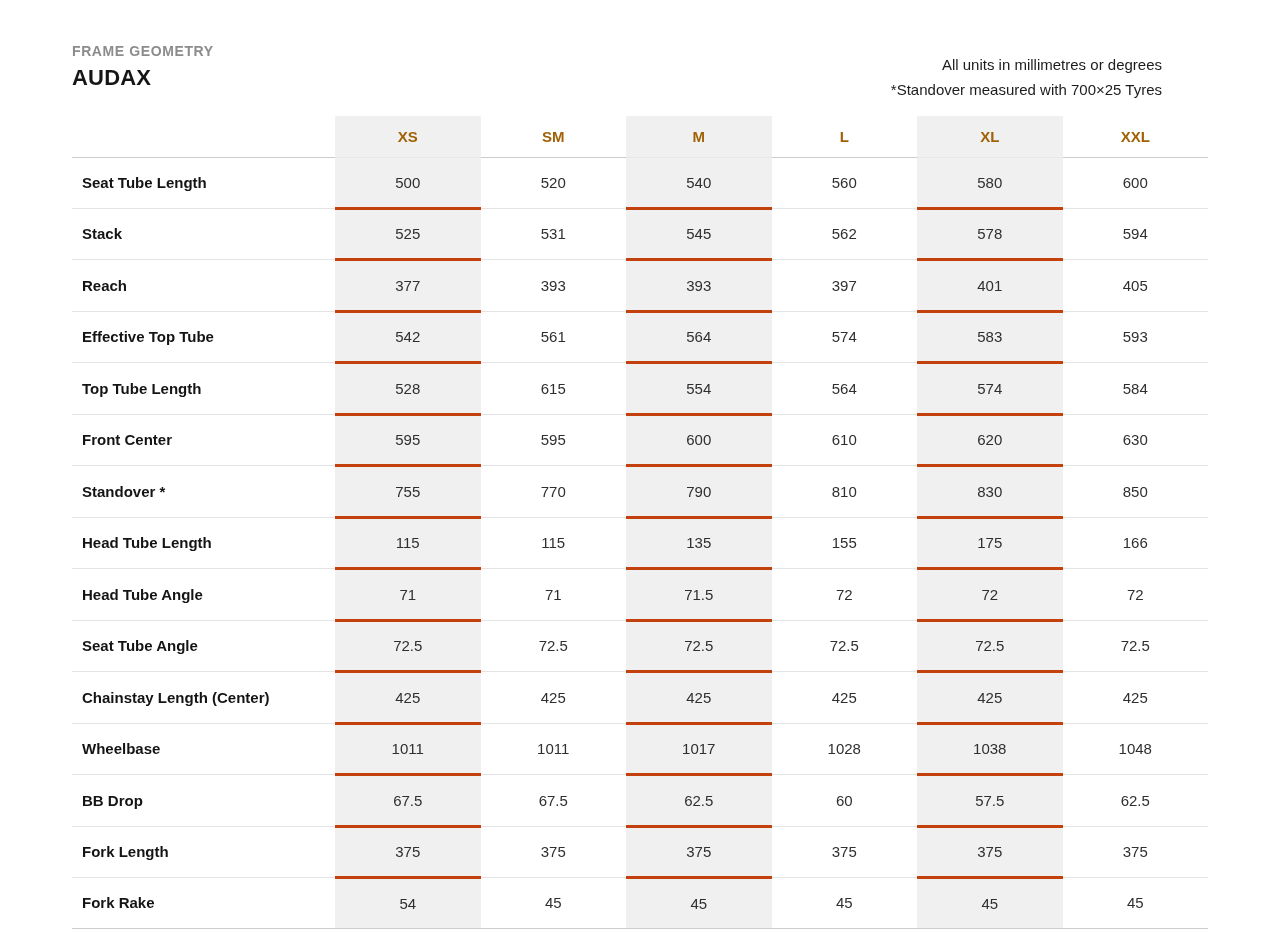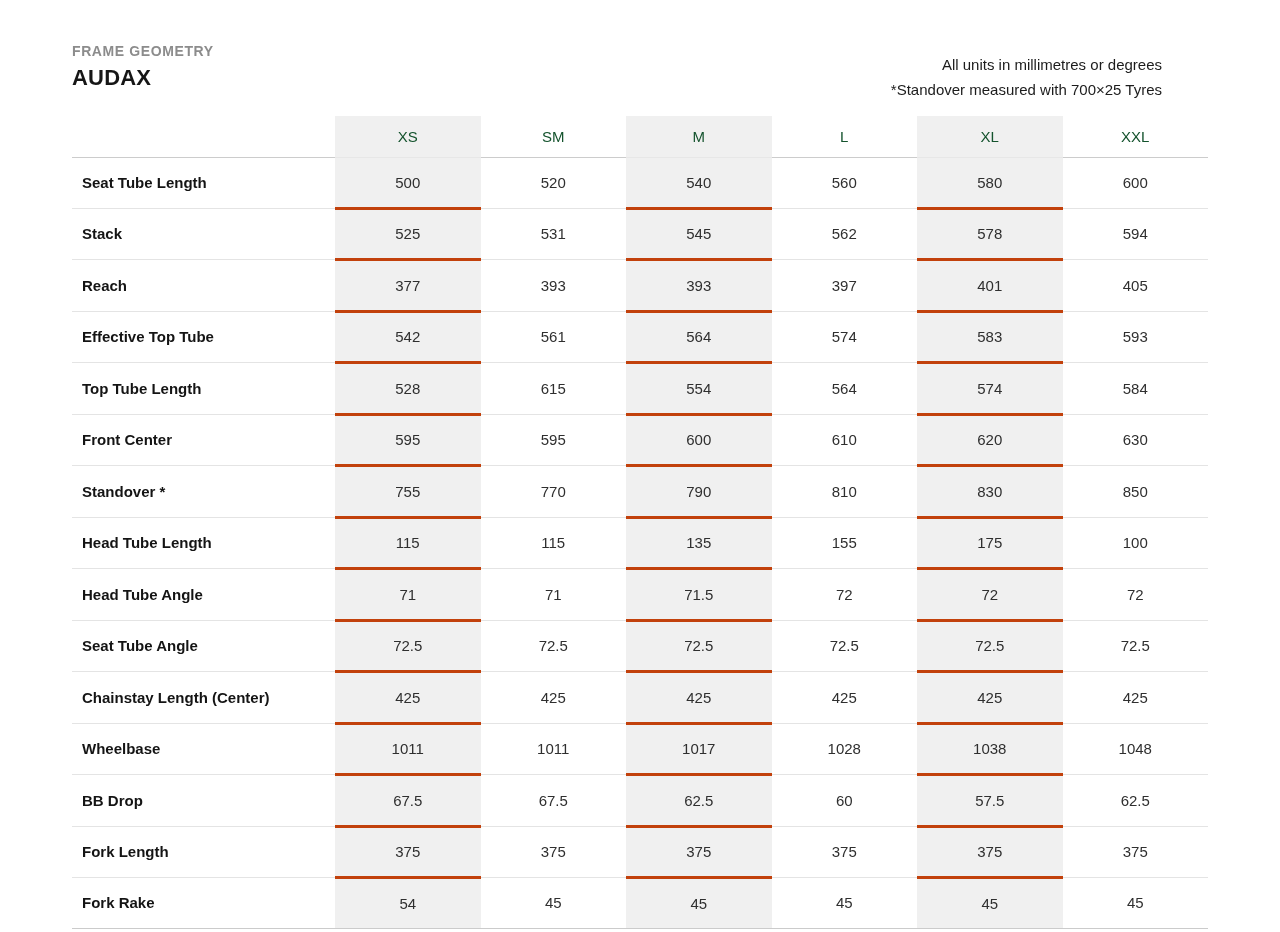--- a/index.html
+++ b/index.html
@@ -57,22 +57,22 @@
   .geo-table th, .geo-table td {
     padding: 0;
     text-align: center;
     vertical-align: middle;
     font-size: 15px;
     color: #2f2f2f;
     font-weight: 400;
   }
   .geo-table thead th {
     height: 41px;
-    font-weight: 400;
-    color: #14532d;
+    font-weight: 700;
+    color: #a16207;
     border-bottom: 1px solid #cccccc;
   }
   .geo-table thead th.shade {
     background: #f0f0f0;
     border-bottom: 1px solid #e7e7e7;
   }
   .geo-table tbody td {
     height: 48.5px;
     border-bottom: 1px solid #e4e4e4;
   }
@@ -191,21 +191,21 @@
             <td class="shade">830</td>
             <td>850</td>
           </tr>
           <tr>
             <td class="row-label">Head Tube Length</td>
             <td class="shade">115</td>
             <td>115</td>
             <td class="shade">135</td>
             <td>155</td>
             <td class="shade">175</td>
-            <td>100</td>
+            <td>166</td>
           </tr>
           <tr>
             <td class="row-label">Head Tube Angle</td>
             <td class="shade">71</td>
             <td>71</td>
             <td class="shade">71.5</td>
             <td>72</td>
             <td class="shade">72</td>
             <td>72</td>
           </tr>

